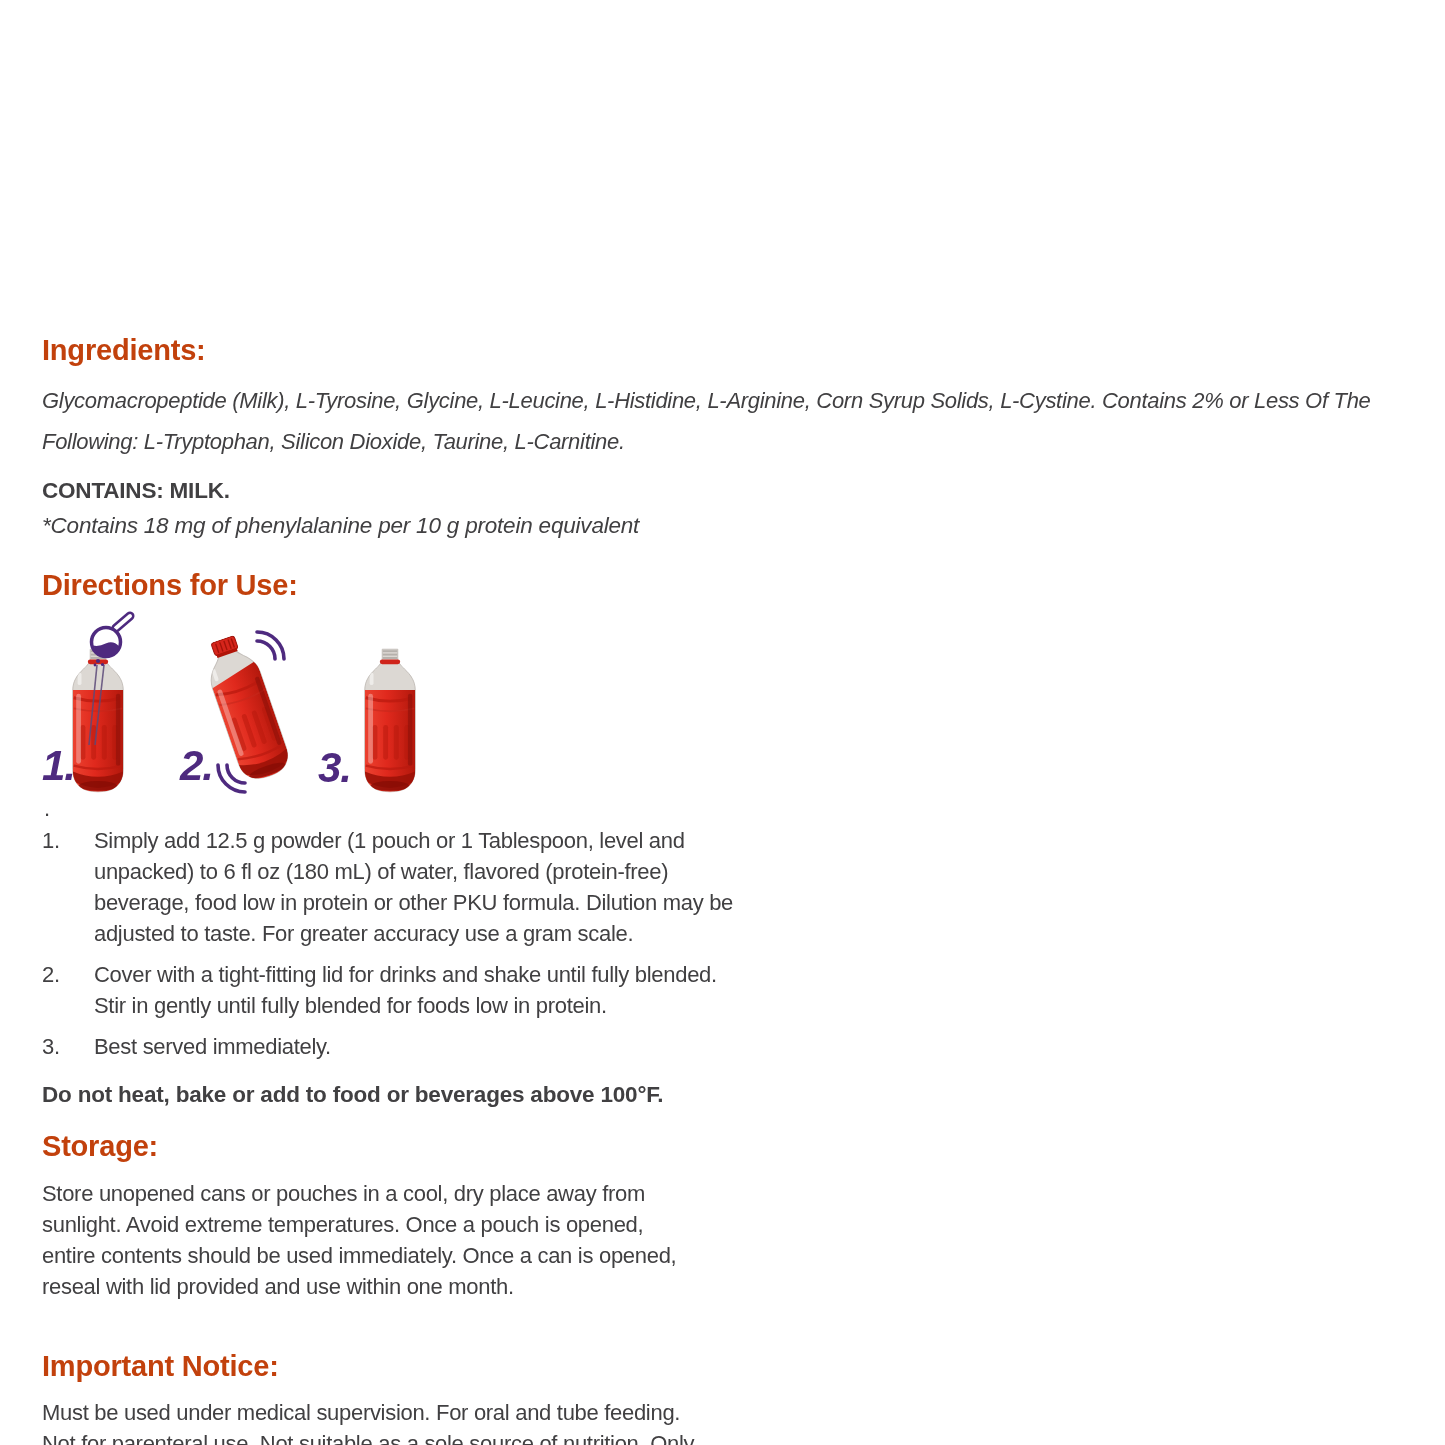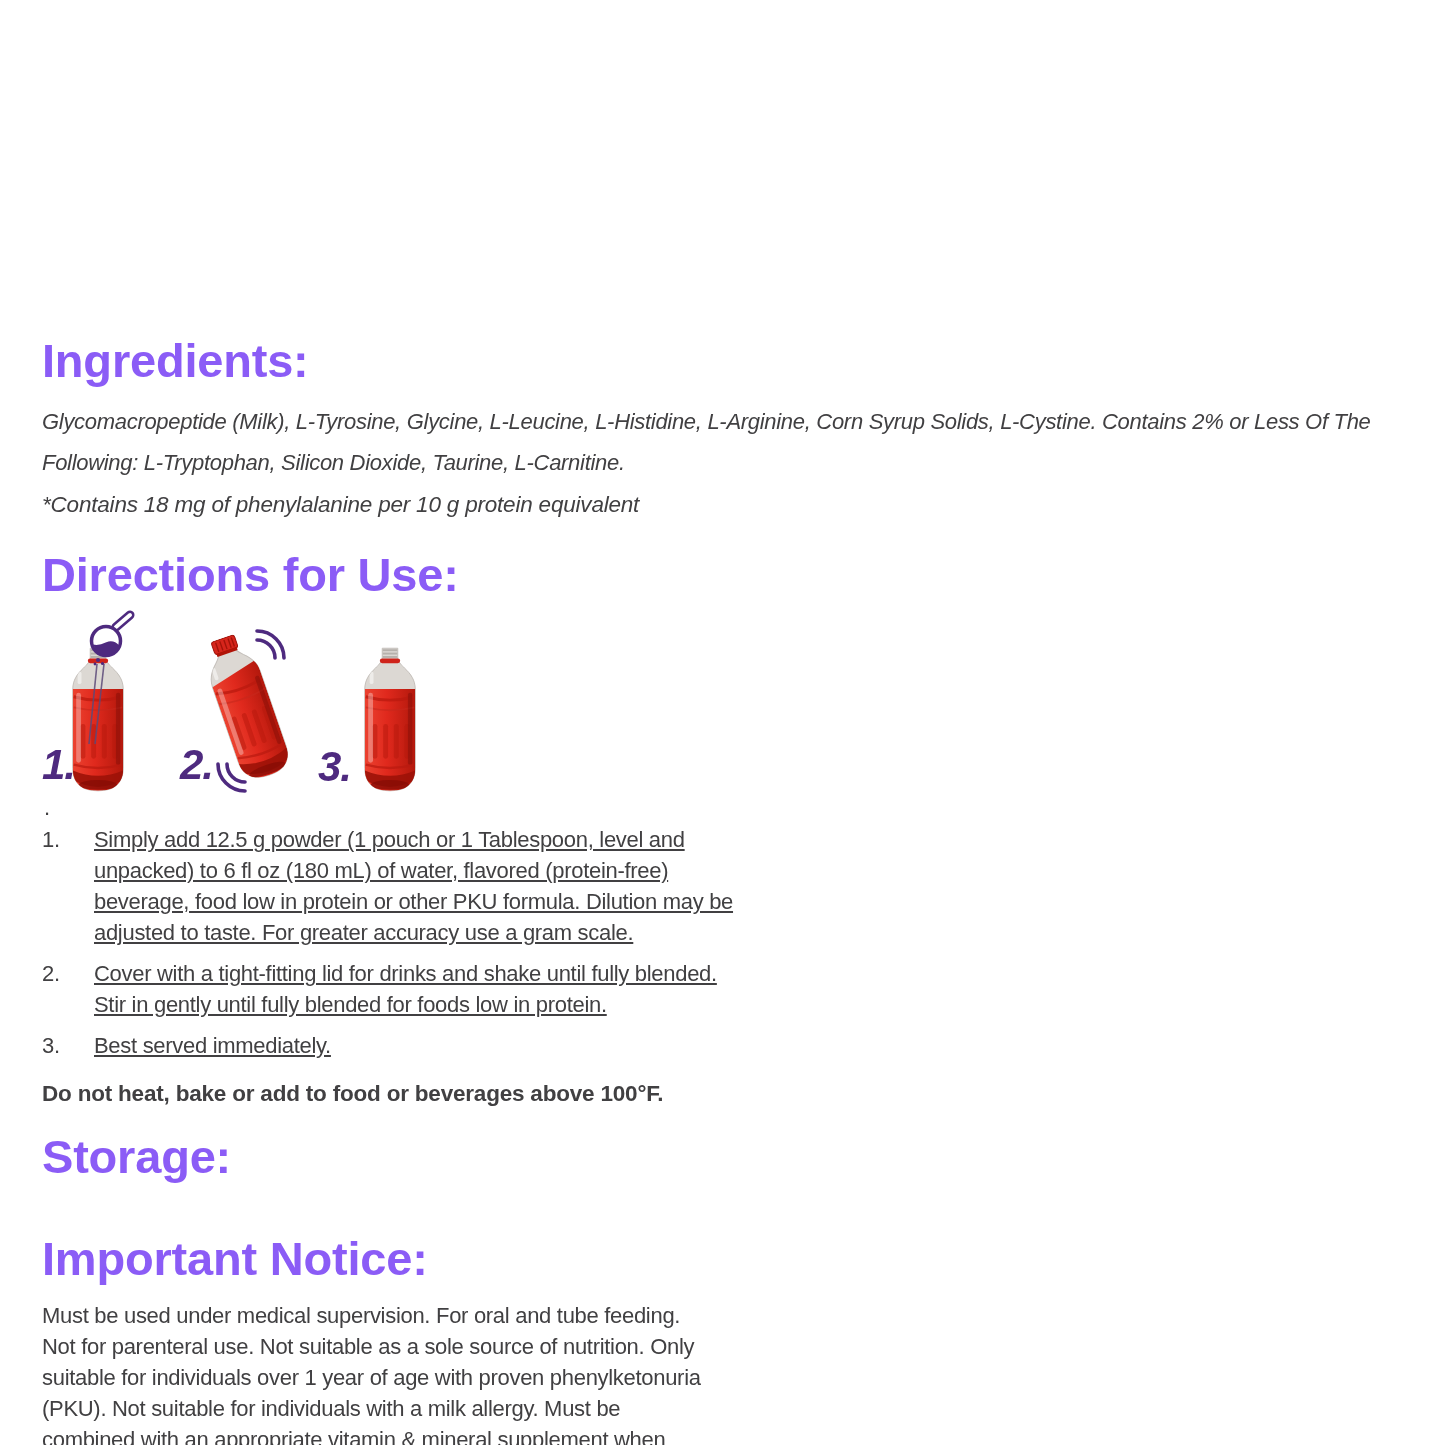--- a/index.html
+++ b/index.html
@@ -2,54 +2,55 @@
 <html><head>
 <meta charset="utf-8">
 <style>
   html,body { margin:0; padding:0; }
   body {
     width:1445px; height:1445px; background:#ffffff; position:relative;
     font-family:"Liberation Sans", sans-serif; color:#414042; overflow:hidden;
   }
   .content { position:absolute; left:42px; top:334px; width:1363px; }
   .sect-heading {
-    font-size:47px; font-weight:700; color:#8b5cf6; margin:0;
+    font-size:29px; font-weight:700; color:#c2410c; margin:0;
     letter-spacing:-0.2px; line-height:1.15;
   }
   .ing-body { margin:13px 0 0; font-size:22px; line-height:41px; letter-spacing:-0.3px;font-style:italic; }
   .contains { margin:16px 0 0; font-size:22.5px; font-weight:700; letter-spacing:-0.2px; }
   .phe-note { margin:9px 0 0; font-size:22.5px; letter-spacing:-0.2px;font-style:italic; }
   .cols { display:flex; margin-top:30px;flex-direction:column; }
   .col-left  { width:703px; flex:none; }
   .col-right { width:660px; flex:none; }
 
   .bottles-row { position:relative; height:188px; margin-top:8px; }
   .bottles-row .abs { position:absolute; }
   .bottle-num {
     position:absolute; font-size:42px; font-weight:700; font-style:italic;
     color:#4E2A7F; letter-spacing:-1px; line-height:1;
   }
   .stray { font-size:22px; line-height:12px; margin:4px 0 0 2px; }
 
   .steps { margin-top:8px; }
   .step { display:flex; margin-top:10px; font-size:22px; line-height:31px; letter-spacing:-0.3px; }
   .step-num  { width:52px; flex:none; }
-  .step-text { width:645px;text-decoration:underline; }
+  .step-text { width:645px; }
   .warning { margin-top:20px; font-size:22.5px; font-weight:700; letter-spacing:-0.2px; }
 
   .body-par { margin:14px 0 0; font-size:22px; line-height:31px; letter-spacing:-0.3px; }
   .notice-heading { margin-top:48px; }
 </style>
 </head>
 <body>
 
 <div class="content">
 
   <h2 class="sect-heading">Ingredients:</h2>
   <p class="ing-body">Glycomacropeptide (Milk), L-Tyrosine, Glycine, L-Leucine, L-Histidine, L-Arginine, Corn Syrup Solids, L-Cystine. Contains 2% or Less Of The Following: L-Tryptophan, Silicon Dioxide, Taurine, L-Carnitine.</p>
+  <p class="contains">CONTAINS: MILK.</p>
   <p class="phe-note">*Contains 18 mg of phenylalanine per 10 g protein equivalent</p>
 
   <div class="cols">
 
     <div class="col-left">
       <h2 class="sect-heading">Directions for Use:</h2>
 
       <div class="bottles-row">
 
         <span class="abs" style="left:24px; top:36px;"><svg width="64" height="148" viewBox="0 0 66 152">
@@ -198,19 +199,20 @@
           <span class="step-num">3.</span>
           <span class="step-text">Best served immediately.</span>
         </div>
       </div>
 
       <p class="warning">Do not heat, bake or add to food or beverages above 100°F.</p>
     </div>
 
     <div class="col-right">
       <h2 class="sect-heading">Storage:</h2>
+      <p class="body-par">Store unopened cans or pouches in a cool, dry place away from sunlight. Avoid extreme temperatures. Once a pouch is opened, entire contents should be used immediately. Once a can is opened, reseal with lid provided and use within one month.</p>
 
       <h2 class="sect-heading notice-heading">Important Notice:</h2>
       <p class="body-par">Must be used under medical supervision. For oral and tube feeding. Not for parenteral use. Not suitable as a sole source of nutrition. Only suitable for individuals over 1 year of age with proven phenylketonuria (PKU). Not suitable for individuals with a milk allergy. Must be combined with an appropriate vitamin &amp; mineral supplement when taken as the sole source of PKU medical food.</p>
     </div>
 
   </div>
 </div>
 
 </body></html>

